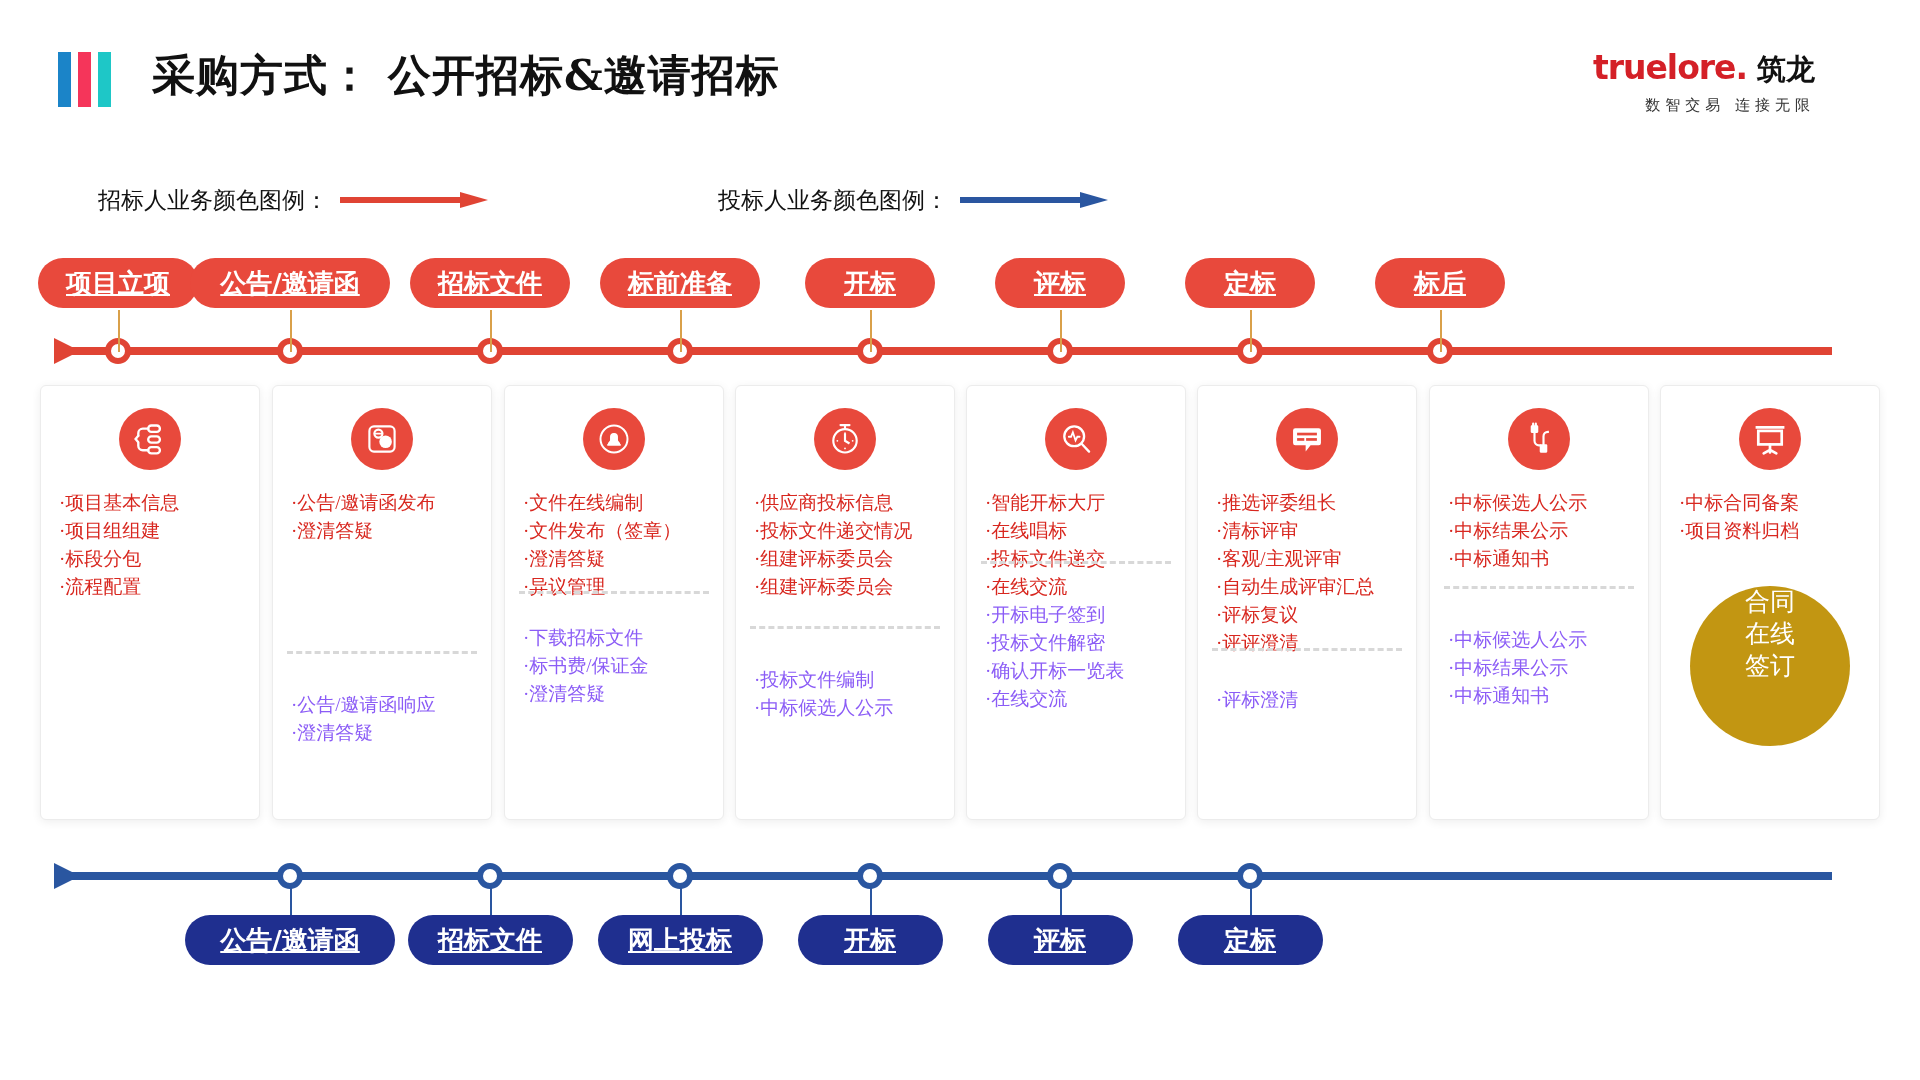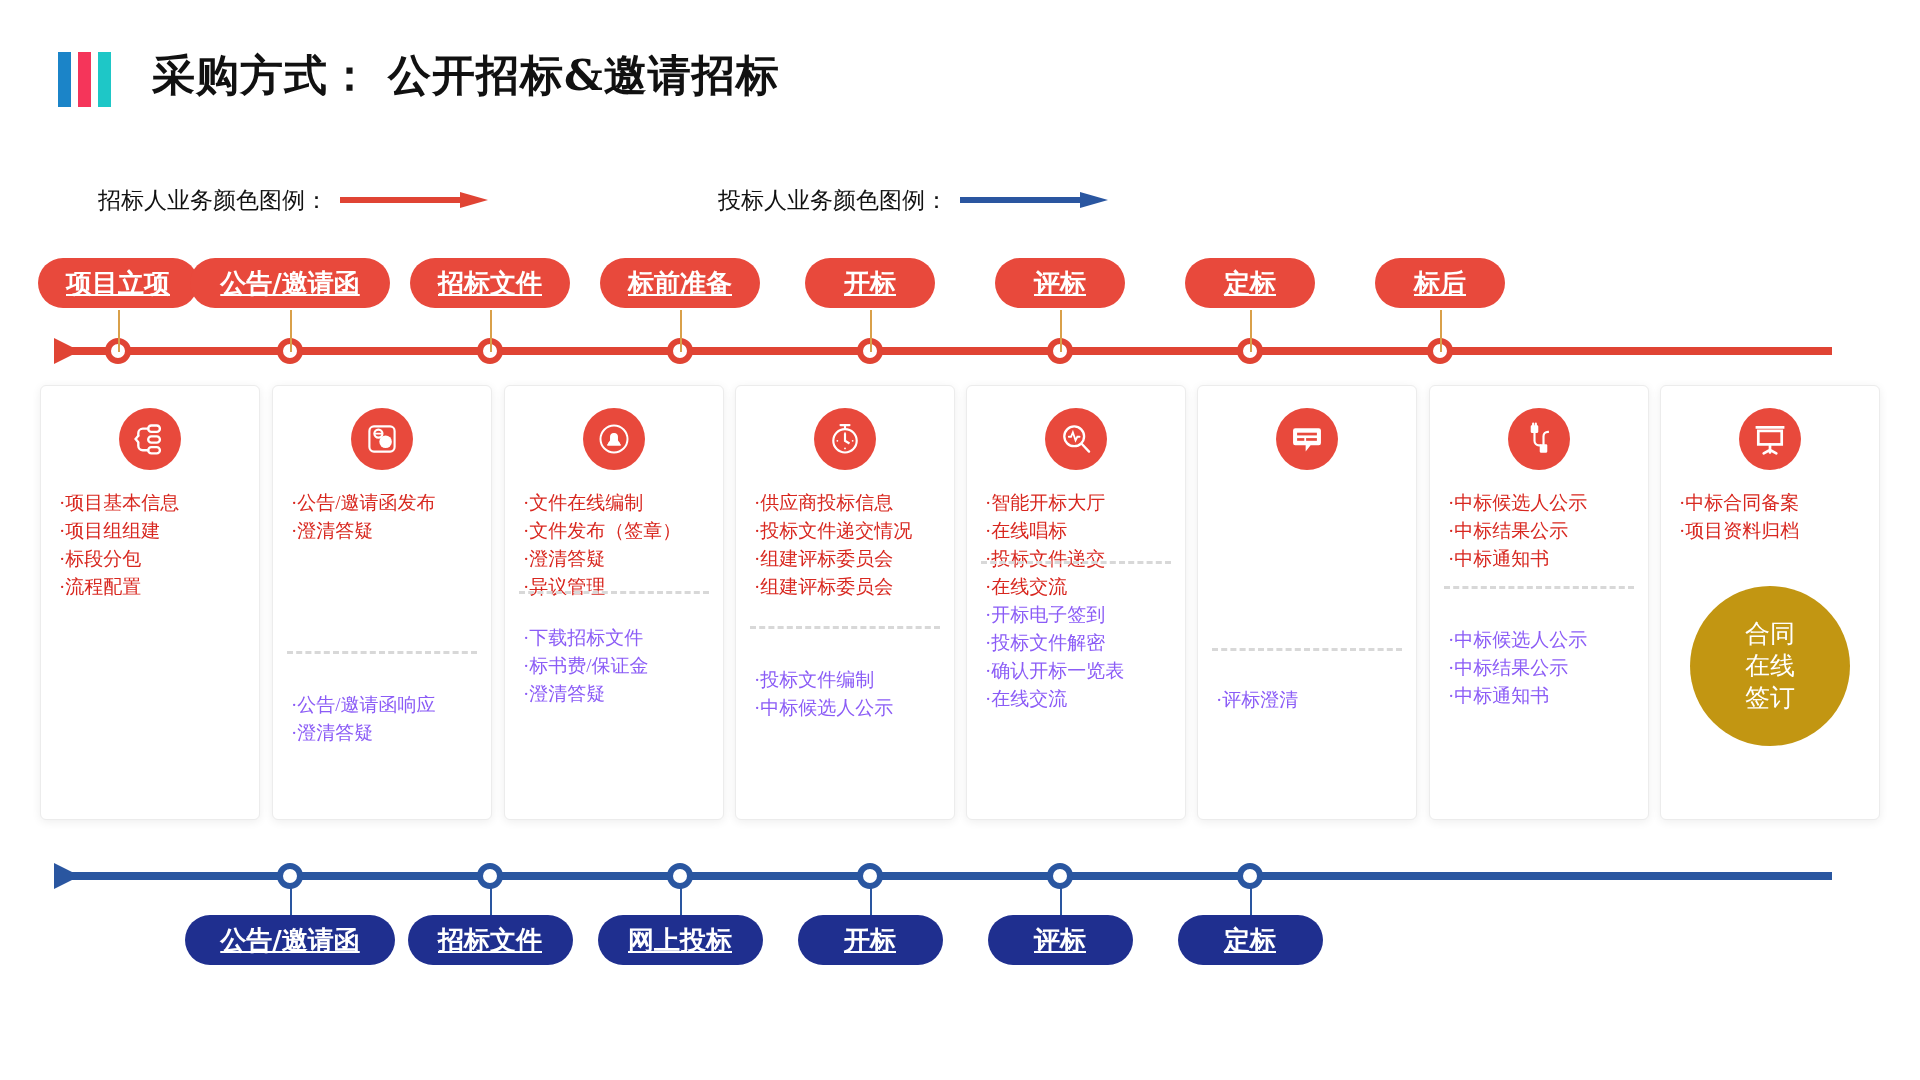--- a/index.html
+++ b/index.html
@@ -118,37 +118,44 @@
 
   .divider {
     position: absolute; left: 14px; right: 14px; height: 0;
     border-top: 3px dashed #d8d8d8;
   }
 
   .contract-badge {
     position: absolute; left: 50%; transform: translateX(-50%);
     width: 160px; height: 160px; border-radius: 50%;
     background: #c29612; color: #fff;
-    display: flex; flex-direction: column; align-items: center; justify-content: center;
+    display: flex; flex-direction: column; align-items: center; justify-content: flex-start;
     font-size: 25px; line-height: 1.28; font-weight: 400;
     font-family: "DejaVu Serif", "Liberation Serif", serif;
   }
 </style>
 </head>
 <body>
 
 <div id="root">
 
   <div class="header">
     <div class="brand-bars">
       <i class="bar-blue"></i>
       <i class="bar-pink"></i>
       <i class="bar-teal"></i>
     </div>
     <div class="title">采购方式： 公开招标&amp;邀请招标</div>
+    <div class="logo-wrap">
+      <div class="logo-line1">
+        <span class="logo-en">truelore.</span>
+        <span class="logo-cn">筑龙</span>
+      </div>
+      <div class="logo-sub">数智交易 连接无限</div>
+    </div>
   </div>
 
   <div class="legend legend-a">
     <span class="legend-label">招标人业务颜色图例：</span>
     <span class="legend-arrow red">
       <span class="shaft"></span>
         <span class="head"></span>
     </span>
   </div>
   <div class="legend legend-b">
@@ -322,20 +329,28 @@
       </div>
       <div class="card" style="left: 1197px; width: 220px;">
         <div class="card-icon">
           <svg viewBox="0 0 40 40" fill="#fff" stroke="none">
             <path d="M7 8h26a2.5 2.5 0 0 1 2.5 2.5v14A2.5 2.5 0 0 1 33 27h-9l-5.5 7v-7H7a2.5 2.5 0 0 1-2.5-2.5v-14A2.5 2.5 0 0 1 7 8z"></path>
             <rect x="9" y="13" width="22" height="3" fill="#e8493c"></rect>
             <rect x="9" y="19" width="8" height="3" fill="#e8493c"></rect>
             <rect x="19" y="19" width="12" height="3" fill="#e8493c"></rect>
           </svg>
         </div>
+        <div class="sect upper">
+          <div class="item r">·推选评委组长</div>
+          <div class="item r">·清标评审</div>
+          <div class="item r">·客观/主观评审</div>
+          <div class="item r">·自动生成评审汇总</div>
+          <div class="item r">·评标复议</div>
+          <div class="item r">·评评澄清</div>
+        </div>
         <div class="divider" style="top: 262px;"></div>
         <div class="sect" style="top: 300px;">
           <div class="item b">·评标澄清</div>
         </div>
       </div>
       <div class="card" style="left: 1429px; width: 220px;">
         <div class="card-icon">
           <svg viewBox="0 0 40 40" fill="none" stroke="#fff" stroke-width="2.4" stroke-linejoin="round">
             <path d="M12 6h6v6h-6z" fill="#fff"></path>
             <path d="M15 12v10a5 5 0 0 0 5 5h2"></path>

